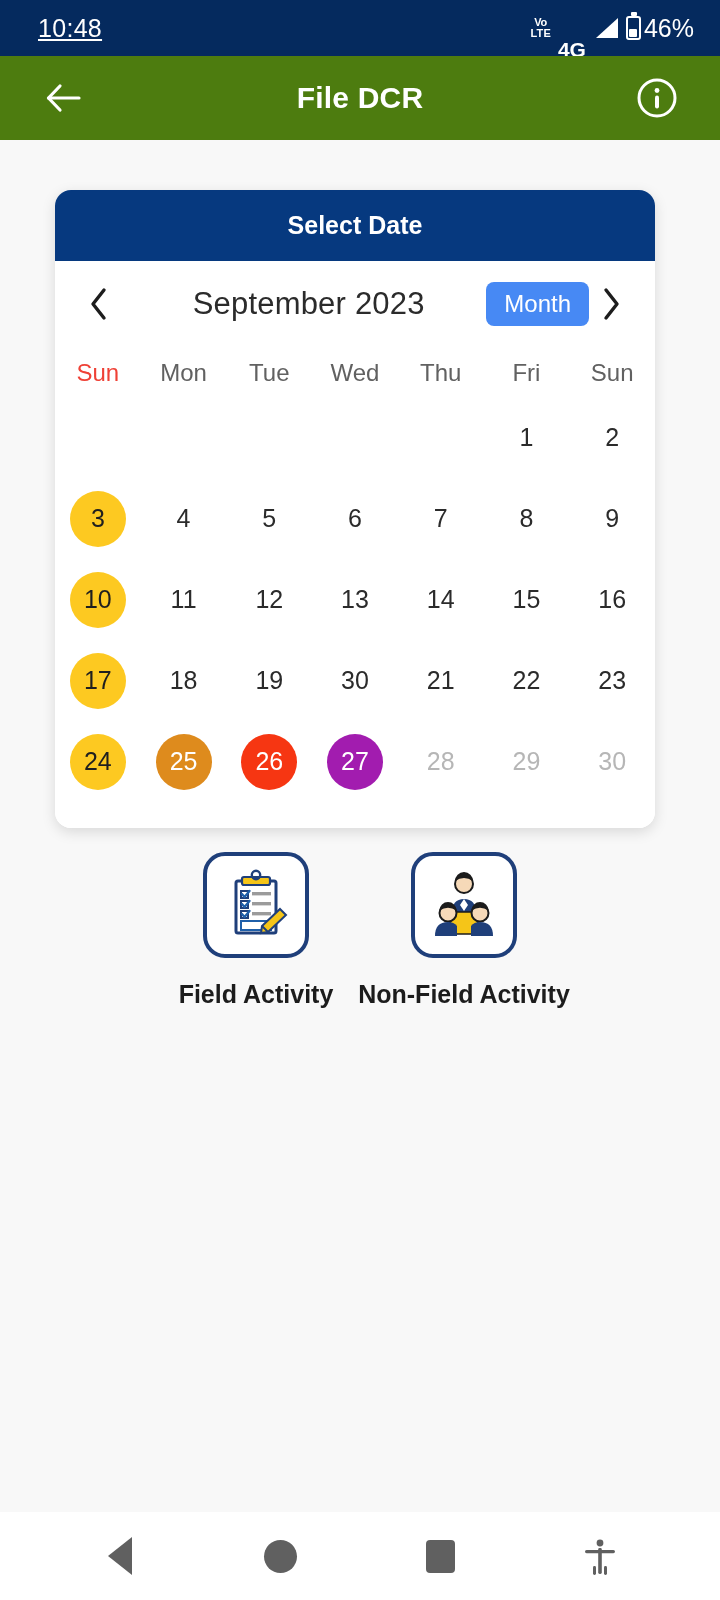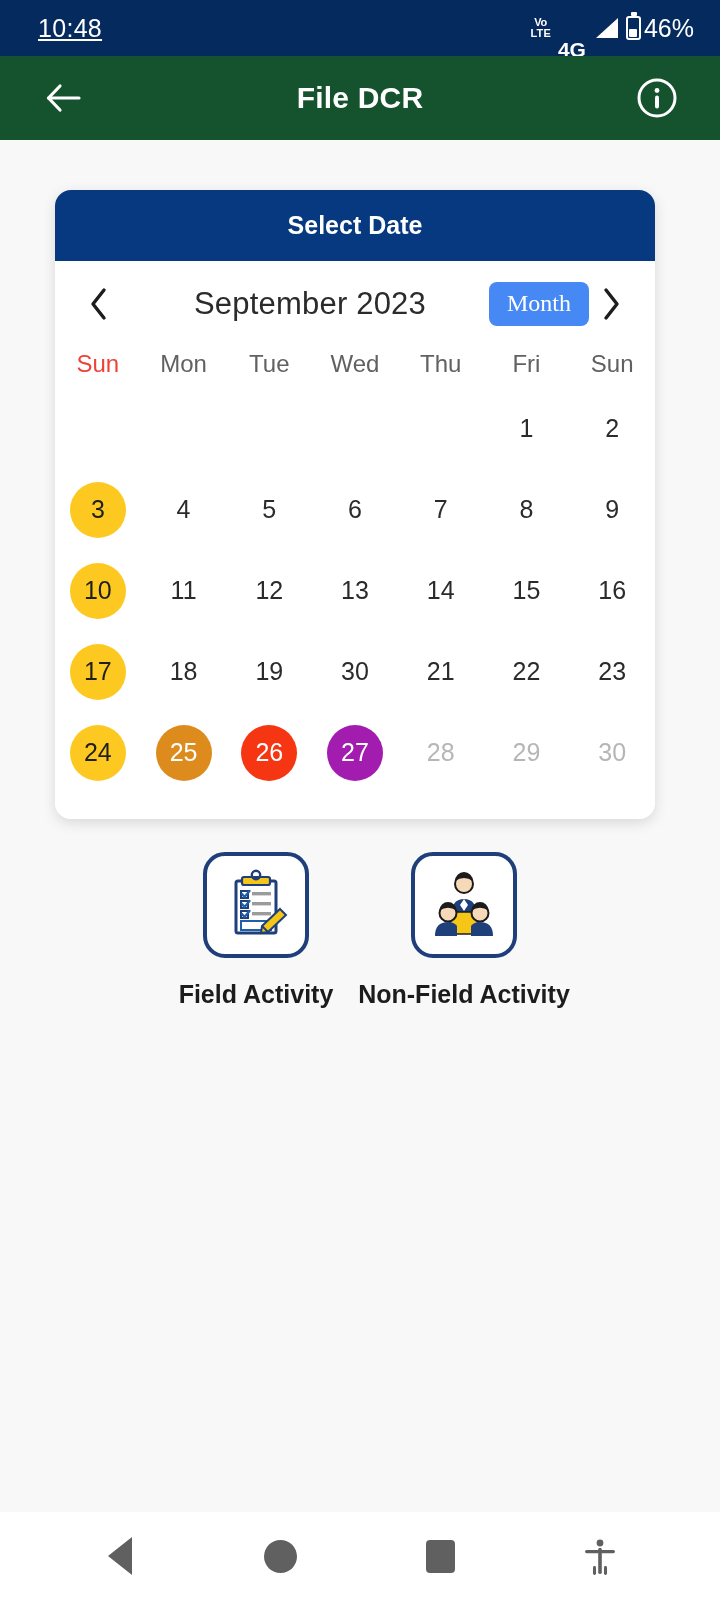--- a/index.html
+++ b/index.html
@@ -25,21 +25,21 @@
   .net-4g { font-size:21px; font-weight:700;margin-top:44px; }
   .sig { width:26px; height:22px; }
   .batt { display:flex; align-items:center; gap:3px; }
   .batt-ico { width:15px; height:24px; border:2.5px solid #fff; border-radius:3px; position:relative; }
   .batt-ico:before { content:""; position:absolute; top:-6px; left:3.5px; width:6px; height:4px; background:#fff; border-radius:1px; }
   .batt-ico:after { content:""; position:absolute; left:1.5px; right:1.5px; bottom:1.5px; height:40%; background:#fff; border-radius:1px; }
   .batt-pct { font-size:25px; font-weight:400; }
 
   
   .appbar {
-    height:84px; background:#14532d; color:#fff;
+    height:84px; background:#4d7c0f; color:#fff;
     display:flex; align-items:center; padding:0 40px; flex:0 0 84px; position:relative;
   }
   .appbar-title {
     position:absolute; left:0; right:0; text-align:center;
     font-size:30px; font-weight:700; letter-spacing:.2px; pointer-events:none;
   }
   .back-btn { width:46px; height:46px; display:flex; align-items:center; justify-content:center; z-index:2; cursor:pointer; }
   .info-btn { width:46px; height:46px; margin-left:auto; display:flex; align-items:center; justify-content:center; z-index:2; cursor:pointer; }
 
   
@@ -63,25 +63,25 @@
   .nav-arrow {
     width:44px; height:44px; display:flex; align-items:center; justify-content:center;
     font-size:0; cursor:pointer; color:#222;
   }
   .cal-month {
     flex:1; text-align:center; font-size:31px; color:#2b2b2b; font-weight:400; letter-spacing:.2px;
     padding-left:10px;
   }
   .month-btn {
     background:#4789f4; color:#fff; border:none; border-radius:8px;
-    font-family:Liberation Serif, serif; font-size:24px; padding:8px 18px; cursor:pointer; line-height:1.15;
+    font-family:Liberation Sans, sans-serif; font-size:24px; padding:8px 18px; cursor:pointer; line-height:1.15;
   }
 
   .dow-row, .week-row { display:grid; grid-template-columns:repeat(7,1fr); }
-  .dow-row { margin-top:3px; }
+  .dow-row { margin-top:12px; }
   .dow {
     text-align:center; font-size:24px; color:#616161; font-weight:400; padding:4px 0 10px;
   }
   .dow.sun { color:#ef4136; }
 
   .week-row { height:81px; }
   .cell { display:flex; align-items:center; justify-content:center; }
   .daynum {
     width:56px; height:56px; border-radius:50%;
     display:flex; align-items:center; justify-content:center;

